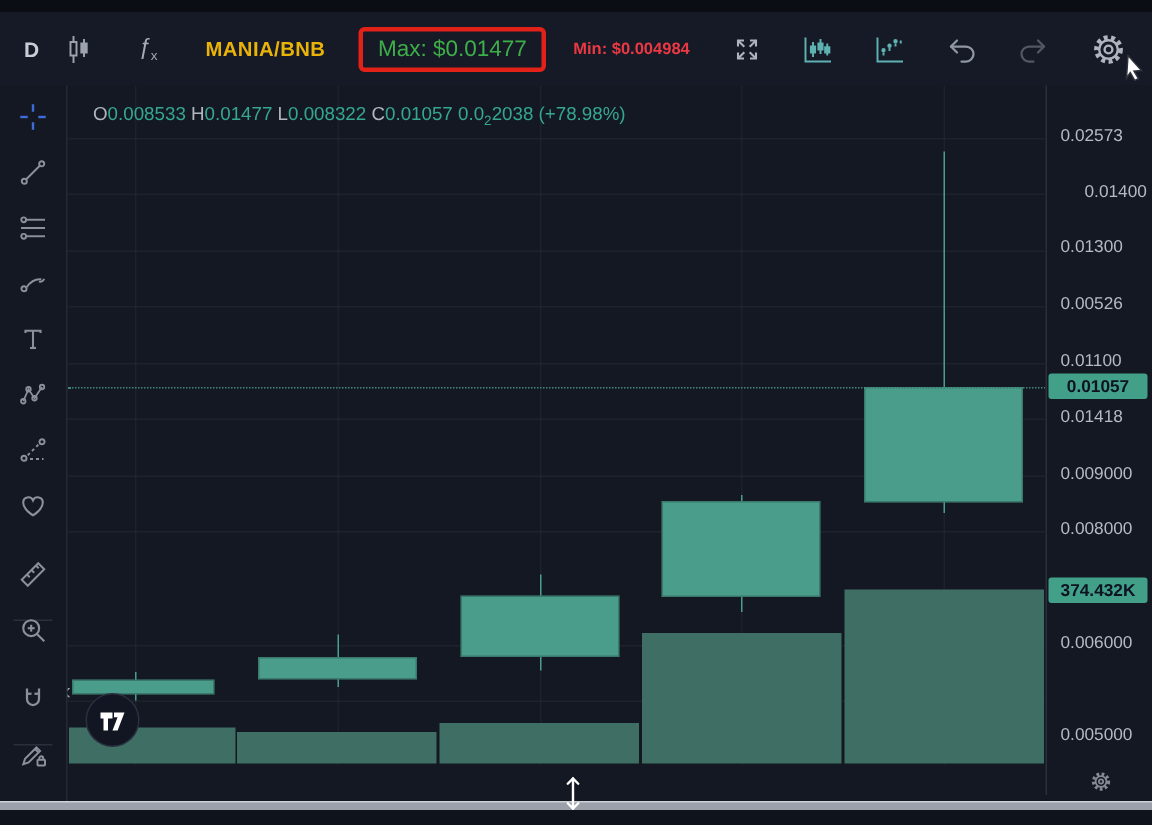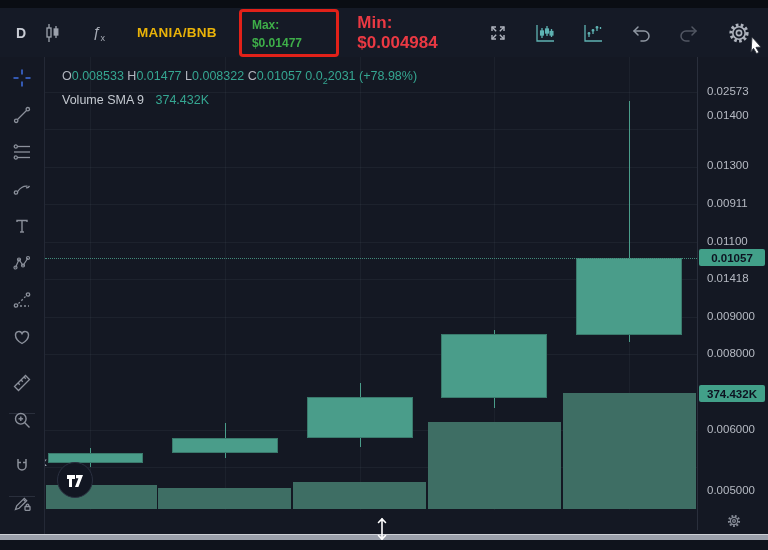--- a/index.html
+++ b/index.html
@@ -11,22 +11,22 @@
   .topbar{position:absolute;left:0;top:8px;width:768px;height:49px;background:#151a26;
           display:flex;align-items:center;justify-content:space-between;padding:0 10px 0 6px;}
   .tb-left,.tb-right{display:flex;align-items:center;}
   .tb-btn{display:flex;align-items:center;justify-content:center;background:transparent;border:none;
           padding:4px 6px;cursor:pointer;color:#c8ccd4;}
   .tf{font-size:14px;font-weight:bold;color:#c8ccd4;padding:4px 10px;}
   .fx{font-size:15px;font-style:italic;color:#a6abb5;margin:0 12px 0 18px;}
   .fx sub{font-size:9px;font-style:normal;}
   .ticker{font-size:13.5px;font-weight:bold;letter-spacing:.3px;margin:0 8px;}
   .max-box{border:3px solid #e22119;border-radius:4px;padding:3px 10px;margin:0 8px;}
-  .max-label{font-size:12px;font-weight:bold;}
-  .min-label{font-size:17px;font-weight:bold;margin-left:10px;}
+  .max-label{font-size:15px;font-weight:normal;}
+  .min-label{font-size:11px;font-weight:bold;margin-left:10px;}
   .tb-right .tb-btn{margin-left:14px;}
   .settings-wrap{position:relative;}
   .cursor-arrow{position:absolute;right:-6px;bottom:-4px;}
 
   
   .sidebar{position:absolute;left:0;top:57px;width:45px;height:477px;background:#141823;
            border-right:1px solid #242936;display:block;}
   .side-tool{position:absolute;left:0;width:44px;height:30px;display:flex;align-items:center;
              justify-content:center;cursor:pointer;background:transparent;border:none;padding:0;}
   .side-div{position:absolute;left:9px;width:26px;border-top:1px solid #2a2f3c;}
@@ -334,26 +334,22 @@
         <div class="candle-body" style="left: 531px; width: 106px; top: 201px; height: 77px;"></div>
       </div>
     <div class="price-line" id="price-line" style="top: 201px;"></div>
 
     <div class="legend">
       <div class="legend-ohlc">
         <span>O</span><span class="val">0.008533</span>
         <span> </span><span>H</span><span class="val">0.01477</span>
         <span> </span><span>L</span><span class="val">0.008322</span>
         <span> </span><span>C</span><span class="val">0.01057</span>
-        <span> </span><span class="val"><span>0.0</span><sub>2</sub><span>2031</span></span>
+        <span> </span><span class="val"><span>0.0</span><sub>2</sub><span>2038</span></span>
         <span> </span><span class="val">(+78.98%)</span>
-      </div>
-      <div class="legend-vol">
-        <span>Volume SMA 9</span>
-        <span class="val">374.432K</span>
       </div>
     </div>
 
     <span class="scroll-left">‹</span>
 
     <div class="tv-logo">
       <svg width="20" height="20" viewBox="0 0 20 20">
         <path d="M2 5h8v4H7v8H4V9H2z" fill="#ffffff"></path>
         <path d="M11 5h7l-4.6 12h-3.4l3.4-8.8H11z" fill="#ffffff"></path>
       </svg>
@@ -366,23 +362,23 @@
     <span class="axis-gear">
       <span>
         <svg width="16" height="16" viewBox="0 0 16 16" fill="none">
           <circle cx="8" cy="8" r="5" stroke="#858a95" stroke-width="2.2" stroke-dasharray="1.8 1.6"></circle>
           <circle cx="8" cy="8" r="3.6" stroke="#858a95" stroke-width="1.2"></circle>
           <circle cx="8" cy="8" r="1.4" stroke="#858a95" stroke-width="1.2"></circle>
         </svg>
       </span>
     </span>
   <span class="ptick" style="top: 28px;">0.02573</span>
-      <span class="ptick" style="top: 52px;">0.01400</span>
+      <span class="ptick" style="top: 65px; margin-left: 16px;">0.01400</span>
       <span class="ptick" style="top: 102px;">0.01300</span>
-      <span class="ptick" style="top: 140px;">0.00911</span>
+      <span class="ptick" style="top: 140px;">0.00526</span>
       <span class="ptick" style="top: 178px;">0.01100</span>
       <span class="ptick" style="top: 215px;">0.01418</span>
       <span class="ptick" style="top: 253px;">0.009000</span>
       <span class="ptick" style="top: 290px;">0.008000</span>
       <span class="ptick" style="top: 366px;">0.006000</span>
       <span class="ptick" style="top: 427px;">0.005000</span>
     </div>
 
   <div class="scrollbar"></div>
   <span class="ts-handle">

